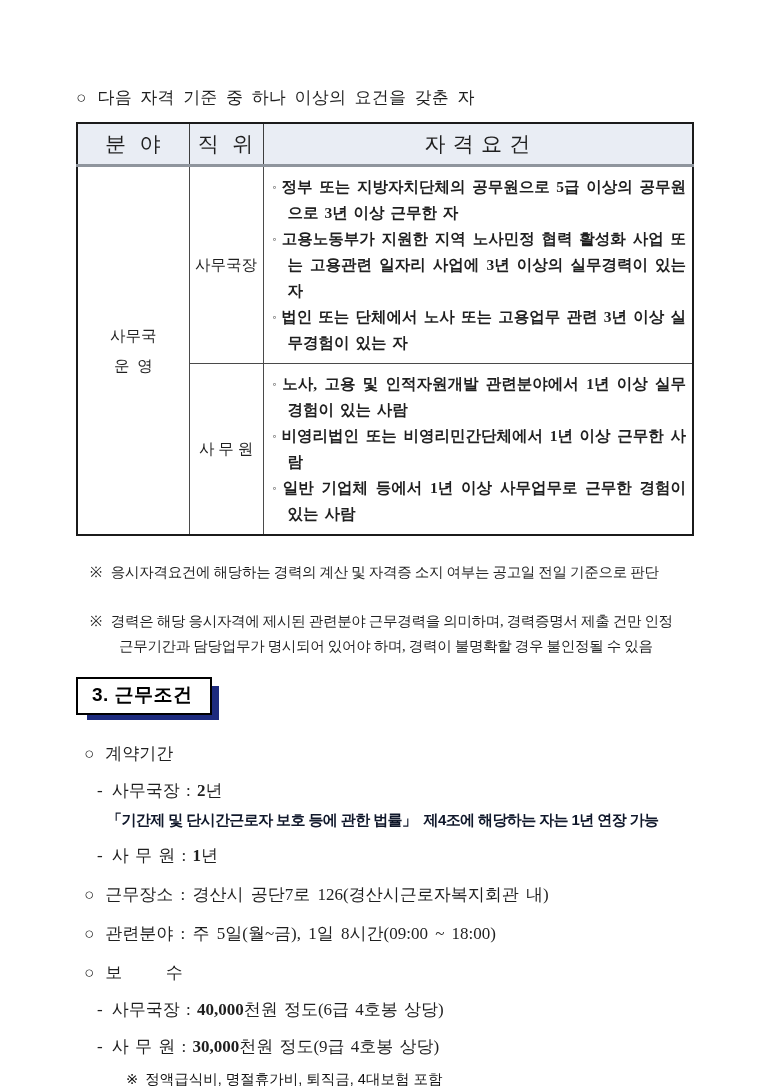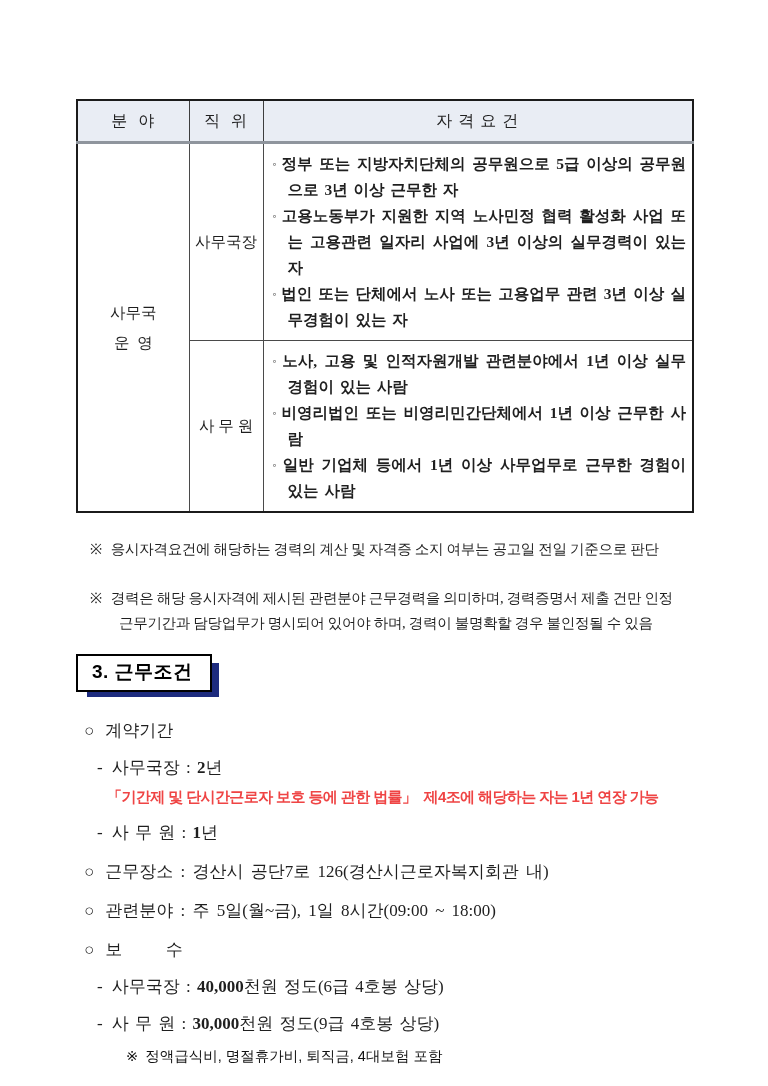--- a/index.html
+++ b/index.html
@@ -22,21 +22,21 @@
   table.qual {
     border-collapse: collapse;
     width: 618px;
     margin-top: 13px;
     table-layout: fixed;
   }
   table.qual { border: 2px solid #1b1b1b; }
   table.qual th {
     background: #e9edf4;
     font-weight: normal;
-    font-size: 16px;
+    font-size: 21px;
     height: 38px;
     border-left: 1px solid #3d3d3d;
     border-right: 1px solid #3d3d3d;
     border-bottom: 3px solid #8f959d;
     text-align: center;
     letter-spacing: 1px;
   }
   table.qual td {
     border: 1px solid #4a4a4a;
     font-size: 15.5px;
@@ -93,37 +93,40 @@
   .d-line { margin-top: 14px; padding-left: 21px; word-spacing: 2px; }
   .dash { display: inline-block; margin-right: 9px; }
   .law-line {
     margin-top: 9px;
     padding-left: 31px;
     font-family: "Liberation Sans", "DejaVu Sans", sans-serif;
     font-weight: bold;
     font-size: 15px;
     letter-spacing: -0.6px;
     white-space: pre-wrap;
-    color: #ef4444;
+    color: #0f172a;
   }
   .num { font-weight: bold; }
   .pay-note {
     margin-top: 12px;
     padding-left: 50px;
     font-family: "Liberation Sans", "DejaVu Sans", sans-serif;
     font-size: 14.5px;
     color: #111;
   }
   .pay-note .note-mark { margin-right: 7px; }
 </style>
 </head>
 <body>
 
 <div class="page">
 
+  <div class="intro">
+    <span class="circle">○</span><span>다음 자격 기준 중 하나 이상의 요건을 갖춘 자</span>
+  </div>
 
   <table class="qual">
     <colgroup>
       <col class="col-field">
         <col class="col-pos">
         <col>
     </colgroup>
     <thead>
       <tr>
         <th><span class="pre">분  야</span></th>

